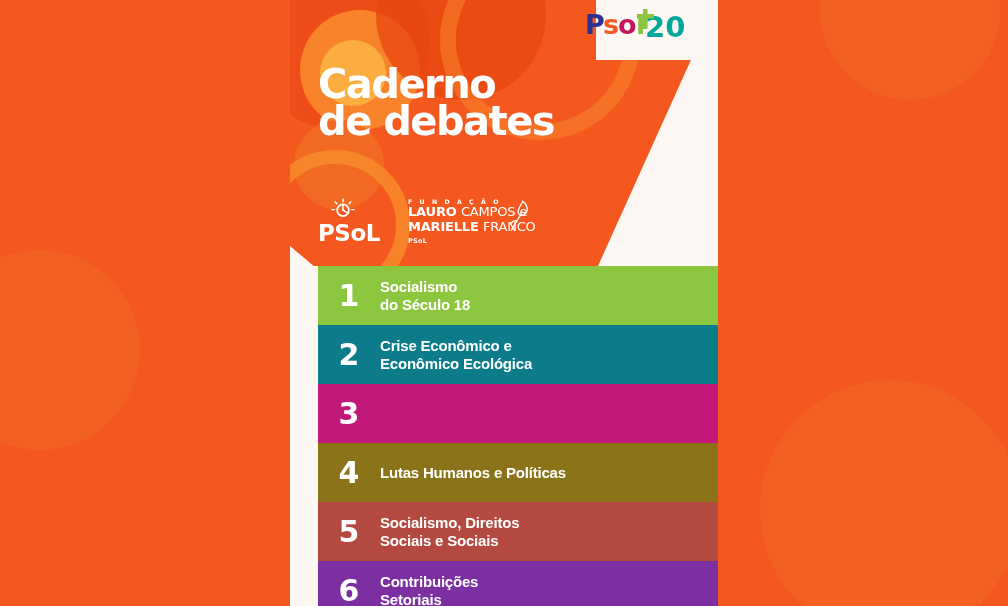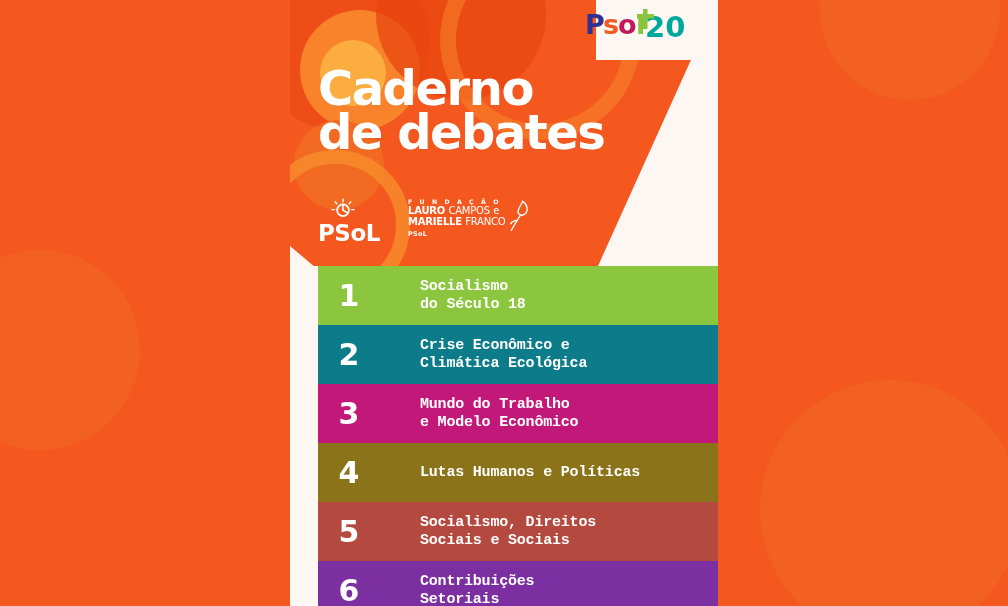--- a/index.html
+++ b/index.html
@@ -81,21 +81,21 @@
     width: 26px;
     height: 22px;
     background: #fcf7f2;
     clip-path: polygon(0 100%, 100% 100%, 0 0);
   }
   .title {
     position: absolute;
     left: 28px;
     top: 66px;
     color: #ffffff;
-    font-size: 48px;
+    font-size: 40px;
     line-height: 0.92;
     font-weight: bold;
     letter-spacing: -1.5px;
     font-family: "DejaVu Sans", sans-serif;
     text-shadow: 0 1px 0 rgba(0,0,0,0.04);
   }
   .title span { display: block; }
   
   .psol-logo {
     position: absolute;
@@ -129,21 +129,21 @@
     top: 198px;
     color: #ffffff;
   }
   .found-line0 {
     font-size: 6.2px;
     letter-spacing: 2.6px;
     font-weight: bold;
     font-family: "DejaVu Sans", sans-serif;
   }
   .found-line1 {
-    font-size: 10px;
+    font-size: 13px;
     font-weight: bold;
     letter-spacing: -0.2px;
     font-family: "DejaVu Sans", sans-serif;
     line-height: 1.12;
   }
   .found-line1 .thin { font-weight: normal; }
   .found-mark {
     position: absolute;
     left: 96px;
     top: 0px;
@@ -185,22 +185,21 @@
     font-size: 30px;
     font-weight: bold;
     font-family: "DejaVu Sans", sans-serif;
     flex: 0 0 62px;
   }
   .topic-label {
     font-size: 15px;
     font-weight: bold;
     line-height: 1.17;
     letter-spacing: -0.2px;
-    font-family: Liberation Mono, monospace;
-    margin-left: 40px;
+    font-family: Liberation Sans, sans-serif;
   }
   .topic-label span { display: block; }
 </style>
 </head>
 <body>
 
 <div class="page">
 
   <div class="bg-circle" style="left:-60px; top:250px; width:200px; height:200px;"></div>
   <div class="bg-circle" style="left:760px; top:380px; width:260px; height:260px;"></div>
@@ -269,29 +268,25 @@
         <div class="topic-num">1</div>
         <div class="topic-label">
           <span>Socialismo</span>
           <span>do Século 18</span>
         </div>
       </div>
       <div class="topic" style="background:#0c7b8a;">
         <div class="topic-num">2</div>
         <div class="topic-label">
           <span>Crise Econômico e</span>
-          <span>Climática Ecológica</span>
+          <span>Econômico Ecológica</span>
         </div>
       </div>
       <div class="topic" style="background:#c2187a;">
         <div class="topic-num">3</div>
-        <div class="topic-label">
-          <span>Mundo do Trabalho</span>
-          <span>e Modelo Econômico</span>
-        </div>
       </div>
       <div class="topic" style="background:#8a7318;">
         <div class="topic-num">4</div>
         <div class="topic-label">
           <span>Lutas Humanos e Políticas</span>
         </div>
       </div>
       <div class="topic" style="background:#b4493f;">
         <div class="topic-num">5</div>
         <div class="topic-label">

